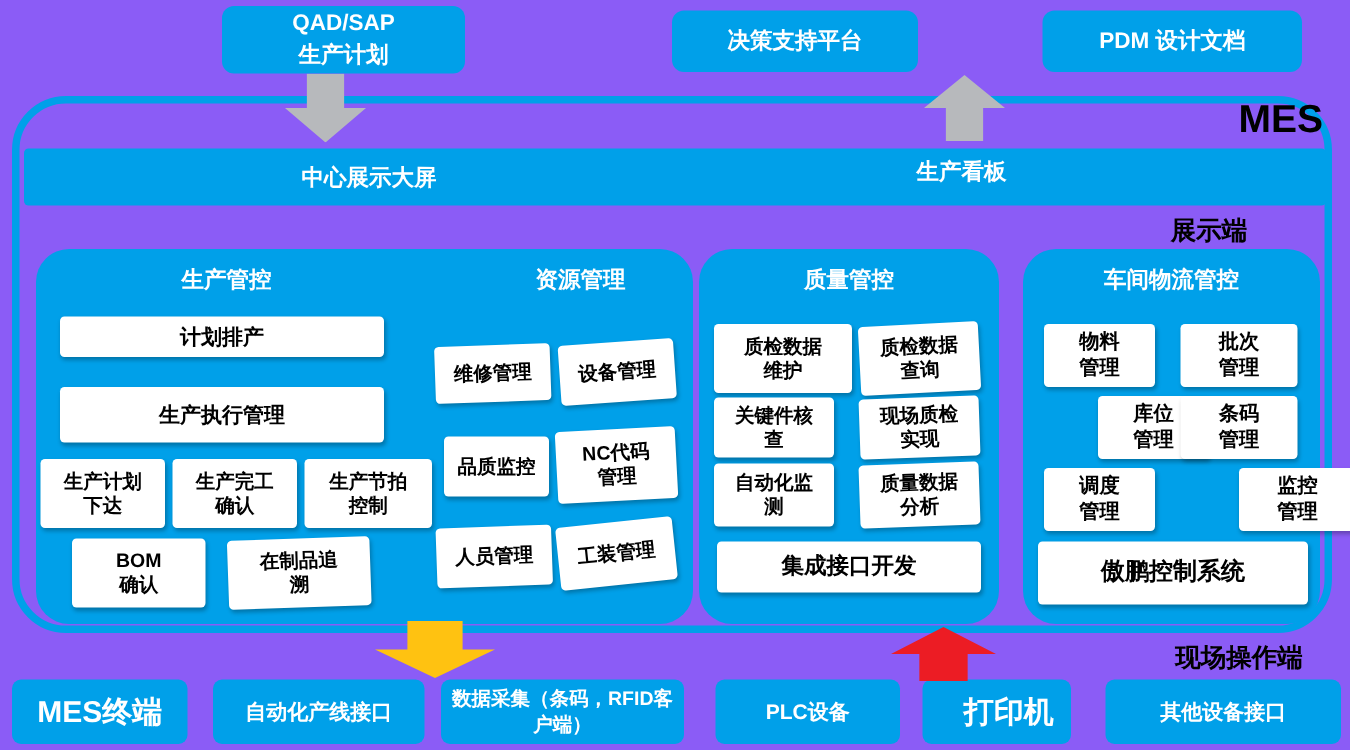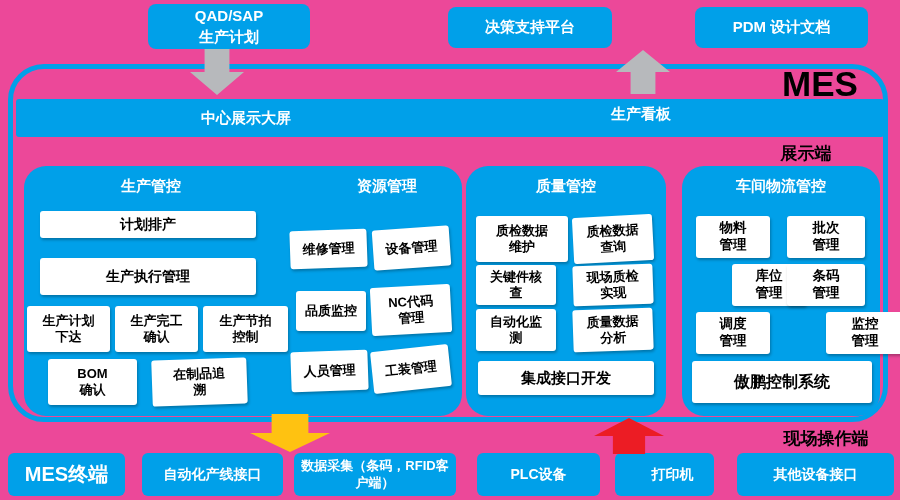--- a/index.html
+++ b/index.html
@@ -1,17 +1,17 @@
 <!DOCTYPE html>
 <html><head>
 <meta charset="utf-8">
 <style>
   html,body{margin:0;padding:0;background:#fff;}
   .canvas{
-    position:relative;width:900px;height:500px;background:#ec4899;
+    position:relative;width:900px;height:500px;background:#8b5cf6;
     font-family:"Liberation Sans","DejaVu Sans",sans-serif;overflow:hidden;
   }
   .abs{position:absolute;}
   .box{display:flex;align-items:center;justify-content:center;text-align:center;box-sizing:border-box;}
   .blue{background:#00a0e9;color:#ffffff;font-weight:bold;}
   .whitebox{background:#ffffff;color:#000000;font-weight:bold;border-radius:3px;box-shadow:1px 2px 3px rgba(0,0,0,.28);line-height:1.25;}
   .panel{background:#00a0e9;border-radius:22px;}
   .panel-title{color:#fff;font-weight:bold;font-size:15px;text-align:center;}
   .mes-frame{border:5px solid #00a0e9;border-radius:36px;box-sizing:border-box;background:transparent;}
   .big-label{color:#000;font-weight:bold;}
@@ -36,21 +36,21 @@
     <span>QAD/SAP</span>
     <span>生产计划</span>
   </div>
   <div class="abs box blue r8" style="left:448px;top:7px;width:164px;height:41px;font-size:15px;">决策支持平台</div>
   <div class="abs box blue r8" style="left:695px;top:7px;width:173px;height:41px;font-size:15px;">PDM 设计文档</div>
 
   <div class="abs gray arrow-down" style="left:190px;top:49px;width:54px;height:46px;z-index:3;"></div>
   <div class="abs gray arrow-up" style="left:616px;top:50px;width:54px;height:44px;z-index:3;"></div>
 
   <div class="abs mes-frame" style="left:8px;top:64px;width:880px;height:358px;"></div>
-  <div class="abs big-label" style="left:782px;top:64px;width:100px;font-size:35px;text-align:left;">MES</div>
+  <div class="abs big-label" style="left:782px;top:64px;width:100px;font-size:26px;text-align:right;">MES</div>
 
   <div class="abs blue r3" style="left:16px;top:99px;width:868px;height:38px;">
     <span class="abs" style="left:90px;top:0;width:280px;height:38px;display:flex;align-items:center;justify-content:center;font-size:15px;">中心展示大屏</span>
     <span class="abs" style="left:500px;top:0;width:250px;height:30px;display:flex;align-items:center;justify-content:center;font-size:15px;">生产看板</span>
   </div>
 
   <div class="abs big-label" style="left:756px;top:142px;width:100px;font-size:17px;text-align:center;">展示端</div>
 
   <div class="abs panel" style="left:24px;top:166px;width:438px;height:250px;"></div>
   <div class="abs panel-title" style="left:56px;top:177px;width:190px;">生产管控</div>
@@ -133,16 +133,16 @@
 
   <div class="abs yellow arrow-down" style="left:250px;top:414px;width:80px;height:38px;z-index:3;"></div>
   <div class="abs red arrow-up" style="left:594px;top:418px;width:70px;height:36px;z-index:3;"></div>
 
   <div class="abs big-label" style="left:766px;top:427px;width:120px;font-size:17px;text-align:center;">现场操作端</div>
 
   <div class="abs box blue r6" style="left:8px;top:453px;width:117px;height:43px;font-size:20px;">MES终端</div>
   <div class="abs box blue r6" style="left:142px;top:453px;width:141px;height:43px;font-size:14px;">自动化产线接口</div>
   <div class="abs box blue r6" style="left:294px;top:453px;width:162px;height:43px;font-size:13px;line-height:1.3;padding:0 6px;">数据采集（条码，RFID客户端）</div>
   <div class="abs box blue r6" style="left:477px;top:453px;width:123px;height:43px;font-size:14px;">PLC设备</div>
-  <div class="abs box blue r6" style="left:615px;top:453px;width:99px;height:43px;font-size:14px;padding-left:16px;">打印机</div>
+  <div class="abs box blue r6" style="left:615px;top:453px;width:99px;height:43px;font-size:20px;padding-left:16px;">打印机</div>
   <div class="abs box blue r6" style="left:737px;top:453px;width:157px;height:43px;font-size:14px;">其他设备接口</div>
 
 </div>
 
 </body></html>

